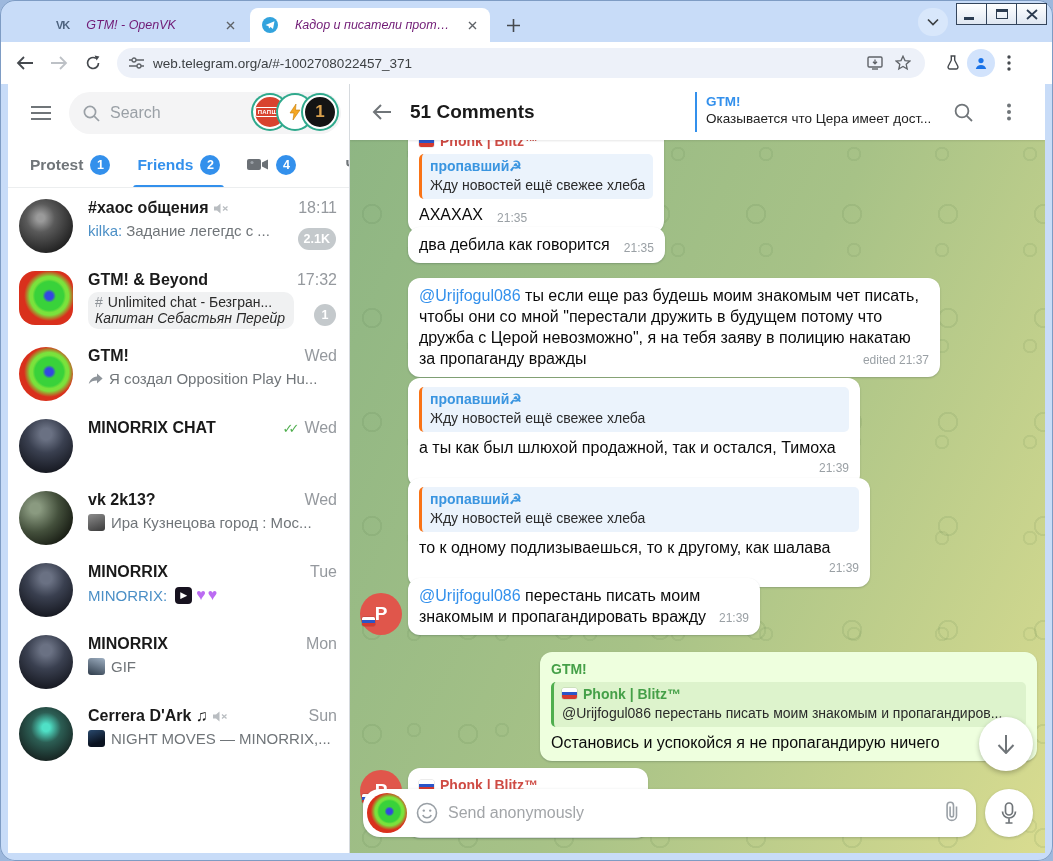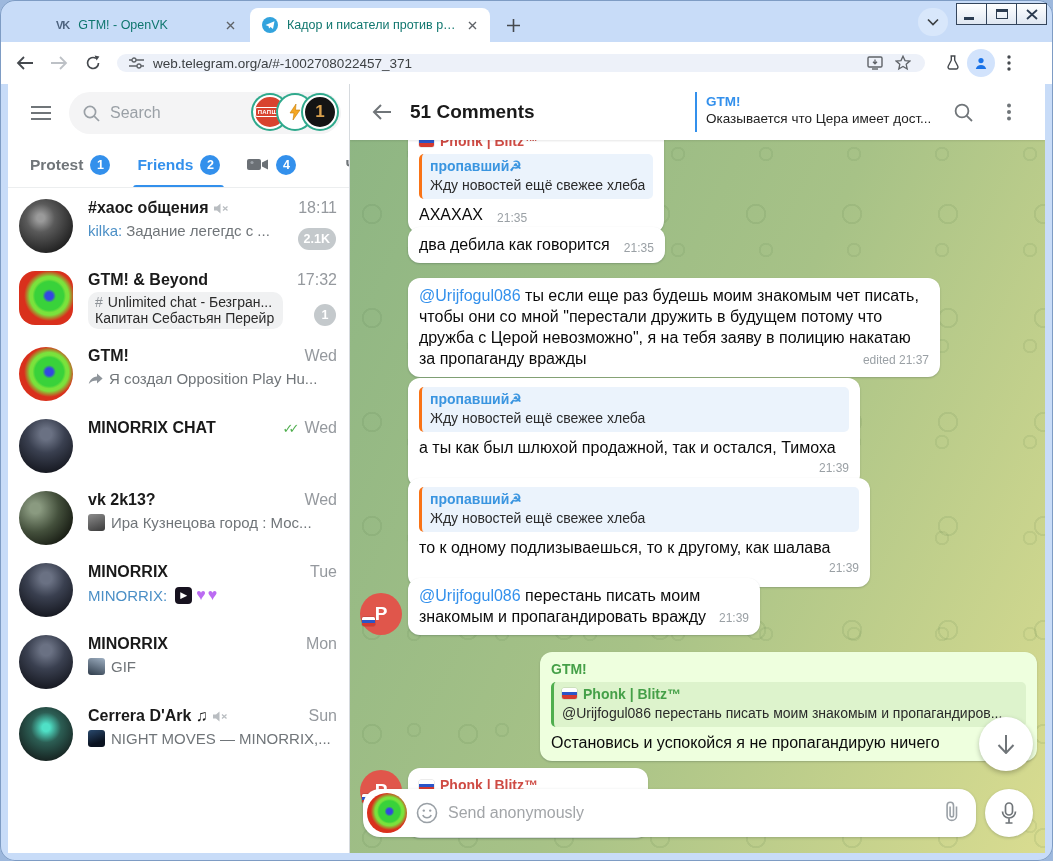--- a/index.html
+++ b/index.html
@@ -5,36 +5,36 @@
   * { margin:0; padding:0; box-sizing:border-box; }
   html,body { width:1053px; height:861px; overflow:hidden; }
   body { font-family:"Liberation Sans", sans-serif; background:#9db8dd; }
   .window { position:relative; width:1053px; height:861px; background:#c8dcf8; overflow:hidden; box-shadow: inset 0 0 0 1px #7e9cc4; border-radius: 15px; }
 
   
   .tabstrip { position:absolute; top:0; left:0; right:0; height:42px; }
   .tab { position:absolute; top:8px; height:34px; display:flex; align-items:center; padding:0 10px 0 12px; border-radius:8px 8px 0 0; cursor:pointer; }
   .tab.inactive { left:44px; width:204px; }
   .tab.active { left:250px; width:240px; background:#ffffff; }
-  .tab-title { flex:1; font-size:12.5px; color:#0f766e; white-space:nowrap; overflow:hidden; text-overflow:ellipsis; margin-left:9px; }
+  .tab-title { flex:1; font-size:12.5px; color:#701a75; white-space:nowrap; overflow:hidden; text-overflow:ellipsis; margin-left:17px;font-style:italic; }
   .favicon-vk { font-size:11px; font-weight:bold; color:#4d637f; letter-spacing:-1px; }
   .favicon-tg { width:16px; height:16px; border-radius:50%; background:#33a3dd; display:flex; align-items:center; justify-content:center; flex:0 0 16px; }
   .tab-close { width:16px; height:16px; margin-left:8px; border-radius:50%; display:flex; align-items:center; justify-content:center; flex:0 0 16px; }
   .newtab { position:absolute; left:500px; top:12px; width:26px; height:26px; border-radius:50%; display:flex; align-items:center; justify-content:center; }
   .tab-search-btn { position:absolute; left:918px; top:8px; width:30px; height:28px; border-radius:14px; background:#d8e7fb; display:flex; align-items:center; justify-content:center; }
   .win-controls { position:absolute; right:6px; top:3px; display:flex; }
   .wbtn { width:31px; height:22px; border:1px solid #34455c; background:linear-gradient(#ffffff,#dfe7f2); display:flex; align-items:center; justify-content:center; margin-left:-1px; position:relative; }
   .wbtn .mini { position:absolute; left:7px; bottom:4px; width:10px; height:3px; background:#2b3b50; }
   .wbtn .maxi { width:12px; height:10px; border:1px solid #2b3b50; border-top-width:3px; }
 
   
   .toolbar { position:absolute; top:42px; left:1px; right:1px; height:42px; background:#ffffff; display:flex; align-items:center; }
   .tool-ico { width:28px; height:28px; border-radius:50%; display:flex; align-items:center; justify-content:center; flex:0 0 28px; }
   .tb-back { margin-left:10px; } .tb-fwd { margin-left:6px; } .tb-reload { margin-left:6px; }
-  .urlbar { margin-left:10px; width:808px; height:18px; border-radius:15px; background:#edf1f9; display:flex; align-items:center; padding:0 8px 0 12px; }
+  .urlbar { margin-left:10px; width:808px; height:30px; border-radius:15px; background:#edf1f9; display:flex; align-items:center; padding:0 8px 0 12px; }
   .url-text { flex:1; font-size:13.5px; color:#3c4043; margin-left:9px; white-space:nowrap; overflow:hidden; }
   .toolbar-right { display:flex; align-items:center; margin-left:14px; }
 
   
   .app { position:absolute; top:84px; left:8px; right:8px; bottom:8px; background:#ffffff; display:flex; overflow:hidden; }
 
   
   .sidebar { width:342px; flex:0 0 342px; position:relative; border-right:1px solid #d6dade; background:#fff; overflow:hidden; }
   .sb-head { height:58px; display:flex; align-items:center; padding:0 8px 0 13px; }
   .burger { width:40px; height:40px; border-radius:50%; display:flex; align-items:center; justify-content:center; flex:0 0 40px; }
@@ -75,21 +75,21 @@
   .cread.dbl { letter-spacing:-5px; padding-right:6px; }
   .crow2 { display:flex; align-items:center; margin-top:5px; font-size:15px; color:#707579; white-space:nowrap; overflow:hidden; padding-right:40px; }
   .csender { color:#4b8fc6; margin-right:4px; }
   .cbadge { position:absolute; right:13px; bottom:12px; min-width:22px; height:22px; border-radius:11px; background:#c4c9cc; color:#fff; font-size:12.5px; font-weight:bold; display:flex; align-items:center; justify-content:center; padding:0 6px; }
   .cthumb { width:17px; height:17px; border-radius:3px; margin-right:6px; flex:0 0 17px; }
   .th-photo { background:linear-gradient(160deg,#8d8d8d,#3a3a3a); }
   .th-gif { background:linear-gradient(200deg,#9fb0c2,#2e3b4a); }
   .th-night { background:linear-gradient(160deg,#2a4a6e,#0a1220 70%); }
   .topic-chip { display:inline-block; background:#f0f1f2; border-radius:10px; padding:2px 9px 3px 7px; font-size:14px; color:#2a2a2a; margin-top:3px; max-width:238px; overflow:hidden; white-space:nowrap; }
   .topic-chip .hash { color:#8e9398; margin-right:5px; }
-  .topic-line2 { display:block; }
+  .topic-line2 { display:block;font-style:italic; }
   .play-box { display:inline-flex; width:17px; height:17px; background:#17121f; border-radius:4px; color:#fff; font-size:9px; align-items:center; justify-content:center; margin:0 4px; }
   .hearts { color:#bb6bf2; font-size:16px; letter-spacing:2px; }
   .mute-ico { margin-left:5px; display:inline-flex; }
 
   
   .chatpane { flex:1; position:relative; overflow:hidden;
     background-image:
       radial-gradient(circle at 22px 26px, rgba(62,102,52,0) 8px, rgba(62,102,52,.10) 8.5px 10px, rgba(62,102,52,0) 10.5px),
       radial-gradient(circle at 64px 70px, rgba(62,102,52,0) 5px, rgba(62,102,52,.09) 5.5px 7px, rgba(62,102,52,0) 7.5px),
       linear-gradient(115deg, #8db583 0%, #a7c287 52%, #d9dc90 100%);

